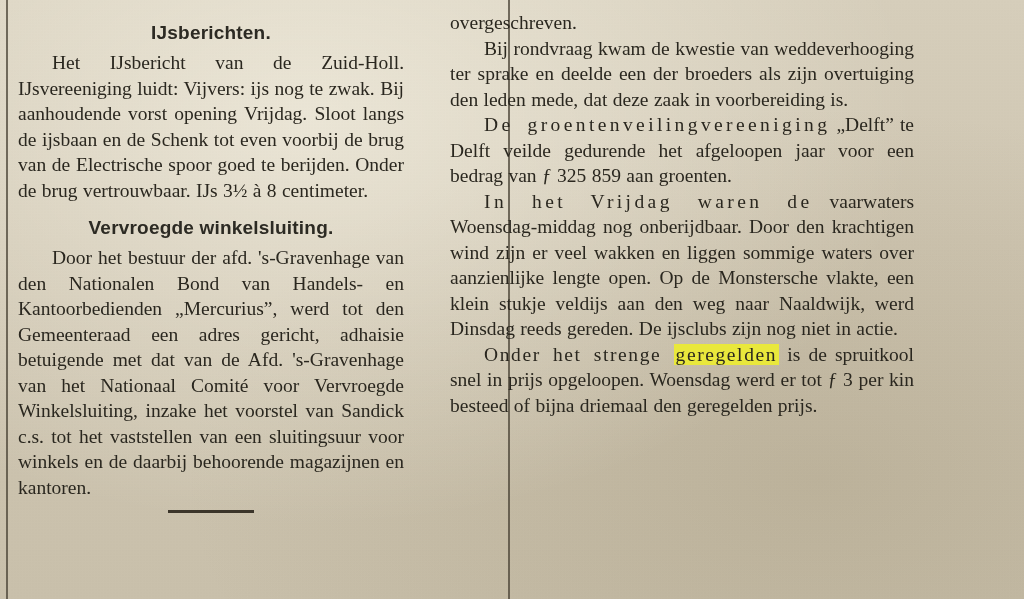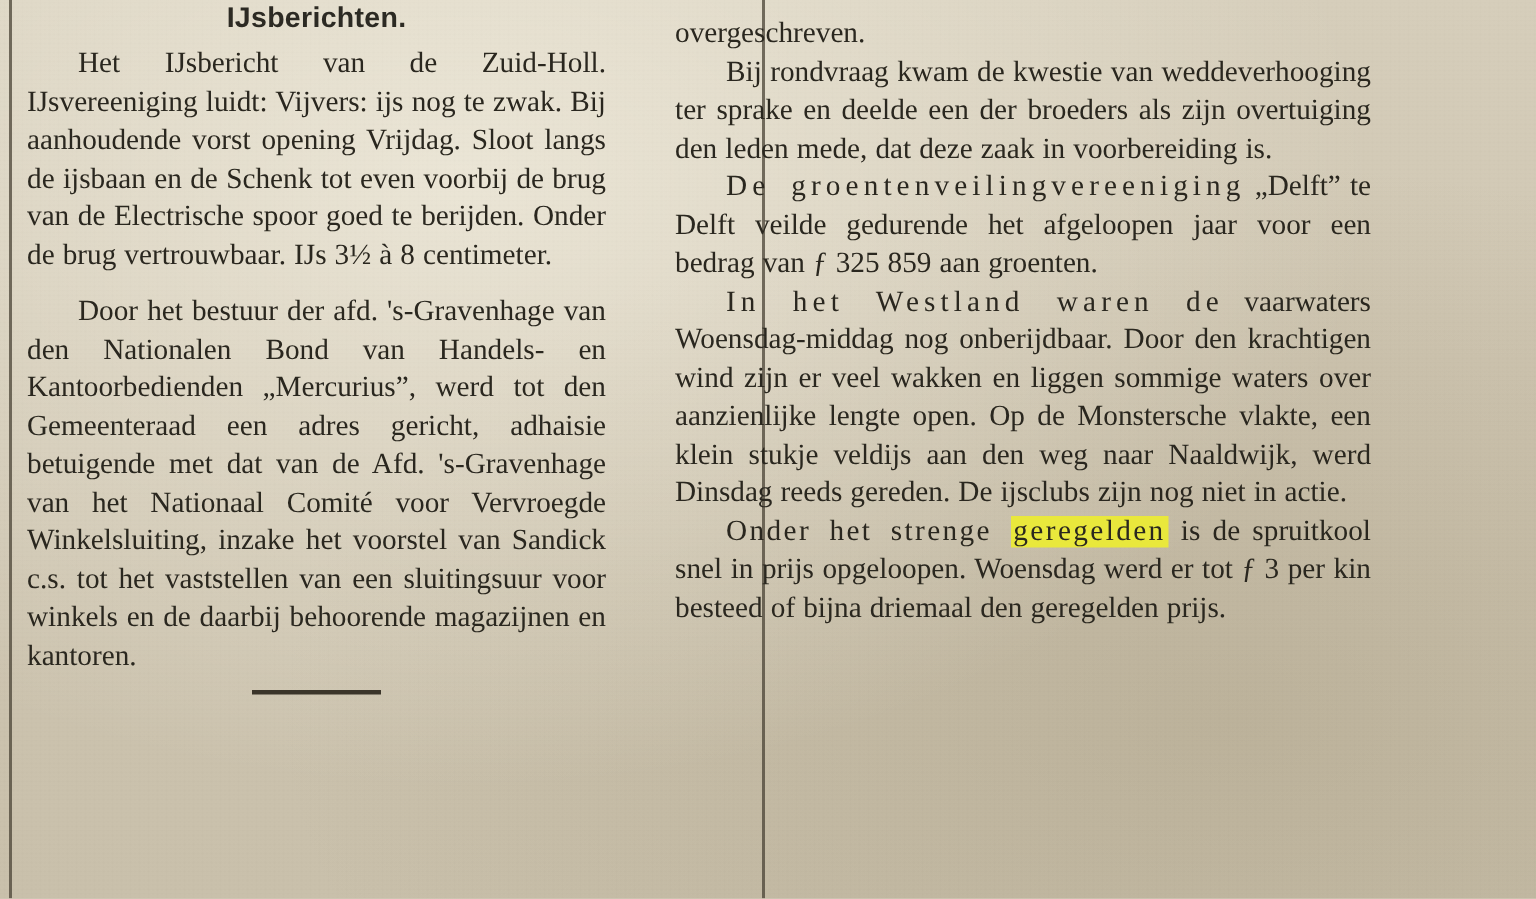--- a/index.html
+++ b/index.html
@@ -39,21 +39,21 @@
     inset: 0;
     display: flex;
     padding: 0;
   }
   .col {
     box-sizing: border-box;
     position: relative;
   }
   .col-left {
     width: 426px;
-    padding: 0 22px 0 18px;
+    padding: 20px 22px 0 18px;
   }
   .col-right {
     width: 504px;
     padding: 0 16px 0 24px;
   }
   
   .rule-left-edge, .rule-mid {
     position: absolute;
     top: 0;
     bottom: 0;
@@ -123,38 +123,39 @@
 
   <div class="columns">
 
     <div class="col col-left">
 
       <h2 class="headline">IJsberichten.</h2>
       <p class="body">Het IJsbericht van de Zuid-Holl. IJsvereeniging luidt: Vijvers: ijs nog te zwak. Bij aanhoudende vorst opening Vrijdag. Sloot langs de ijsbaan en de Schenk tot even voorbij de brug van de Electrische spoor goed te berijden. Onder de brug vertrouwbaar. IJs 3½ à 8 centimeter.</p>
 
       <div class="sep-space"></div>
 
+      <h2 class="headline">Vervroegde winkelsluiting.</h2>
       <p class="body">Door het bestuur der afd. 's-Gravenhage van den Nationalen Bond van Handels- en Kantoorbedienden „Mercurius”, werd tot den Gemeenteraad een adres gericht, adhaisie betuigende met dat van de Afd. 's-Gravenhage van het Nationaal Comité voor Vervroegde Winkelsluiting, inzake het voorstel van Sandick c.s. tot het vaststellen van een sluitingsuur voor winkels en de daarbij behoorende magazijnen en kantoren.</p>
 
       <div class="divider"></div>
     </div>
 
     <div class="col col-right">
 
       <div class="clipped-top">&nbsp;</div>
       <p class="body noindent">overgeschreven.</p>
 
       <p class="body">Bij rondvraag kwam de kwestie van weddeverhooging ter sprake en deelde een der broeders als zijn overtuiging den leden mede, dat deze zaak in voorbereiding is.</p>
 
       <p class="body">
         <span class="spaced">De groentenveilingvereeniging</span><span> „Delft” te Delft veilde gedurende het afgeloopen jaar voor een bedrag van ƒ 325 859 aan groenten.</span>
       </p>
 
       <p class="body">
-        <span class="spaced">In het Westland waren de</span><span> vaarwaters Woensdag-middag nog onberijdbaar. Door den krachtigen wind zijn er veel wakken en liggen sommige waters over aanzienlijke lengte open. Op de Monstersche vlakte, een klein stukje veldijs aan den weg naar Naaldwijk, werd Dinsdag reeds gereden. De ijsclubs zijn nog niet in actie.</span>
+        <span class="spaced">In het Vrijdag waren de</span><span> vaarwaters Woensdag-middag nog onberijdbaar. Door den krachtigen wind zijn er veel wakken en liggen sommige waters over aanzienlijke lengte open. Op de Monstersche vlakte, een klein stukje veldijs aan den weg naar Naaldwijk, werd Dinsdag reeds gereden. De ijsclubs zijn nog niet in actie.</span>
       </p>
 
       <p class="body">
         <span class="spaced-lite">Onder het strenge </span><span class="hl spaced-lite">geregelden</span><span> is de spruitkool snel in prijs opgeloopen. Woensdag werd er tot ƒ 3 per kin besteed of bijna driemaal den geregelden prijs.</span>
       </p>
     </div>
   </div>
 </div>
 
 </body></html>

